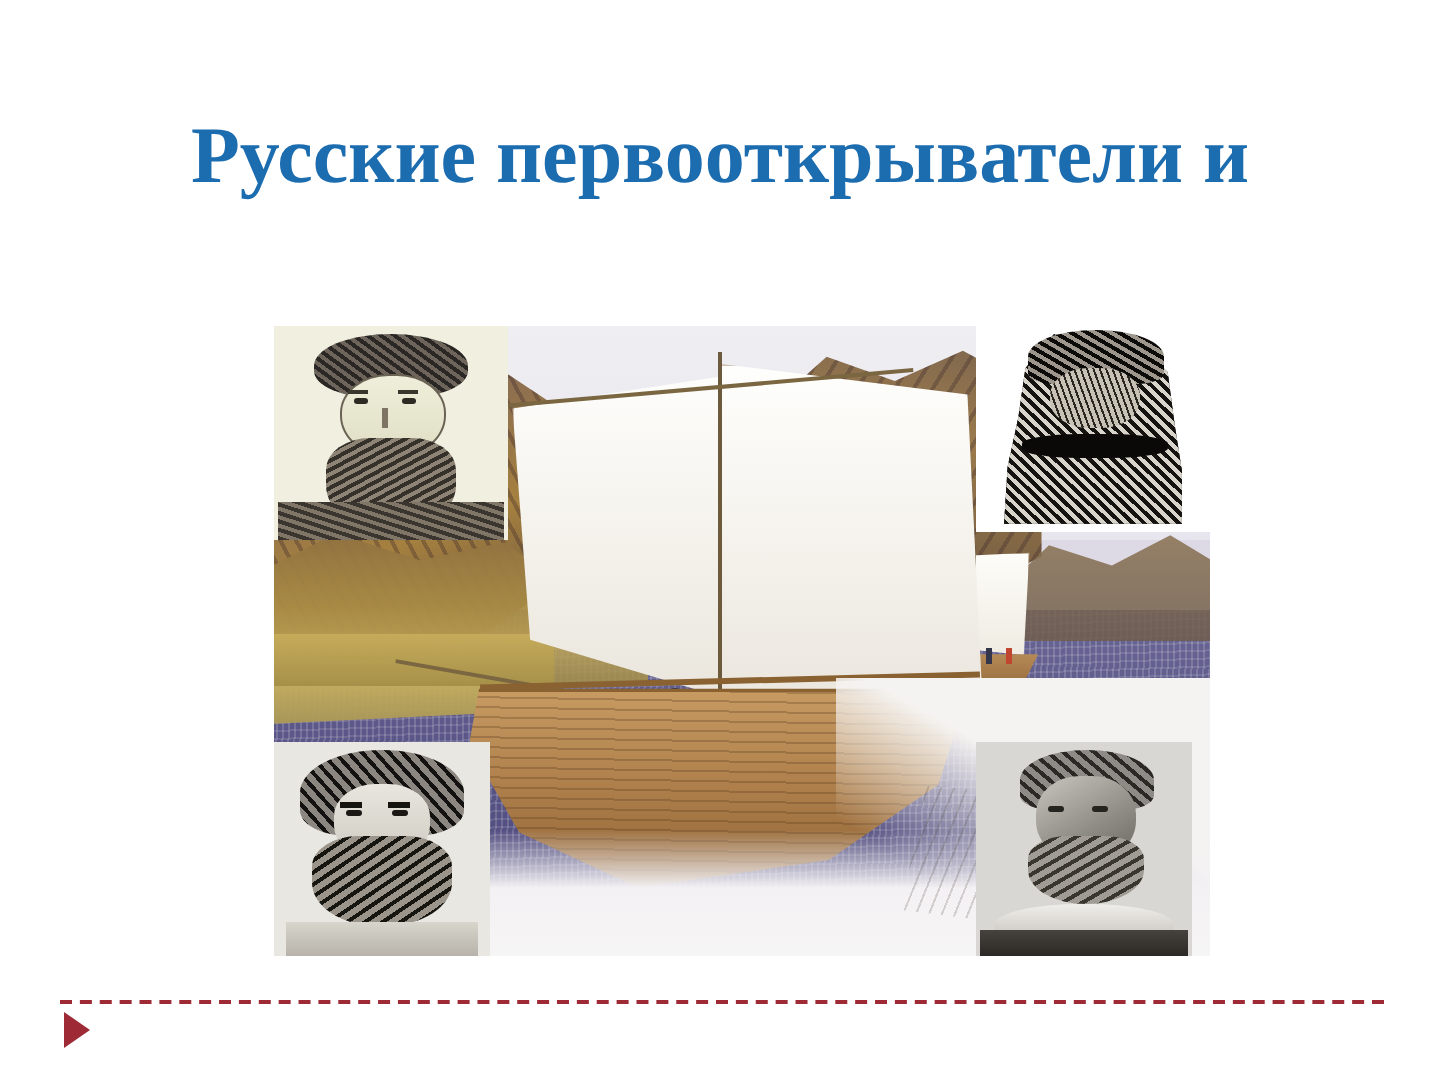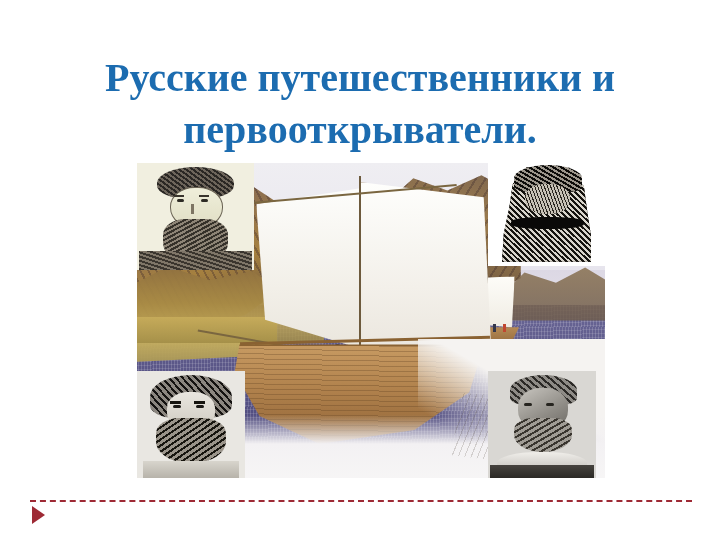--- a/index.html
+++ b/index.html
@@ -393,22 +393,21 @@
     border-top: 9px solid transparent;
     border-bottom: 9px solid transparent;
   }
 </style>
 </head>
 <body>
 
 <div class="slide">
 
   <div class="title-block">
-    <span class="title-line l1">Русские путешественники и</span>
-    <span class="title-line l2">первооткрыватели.</span>
+    <span class="title-line l1">Русские первооткрыватели и</span>
   </div>
 
   <div class="collage">
 
     <div class="painting">
       <div class="sky"></div>
       <div class="far-bank"></div>
       <div class="water"></div>
 
       <div class="cliff-left"></div>

